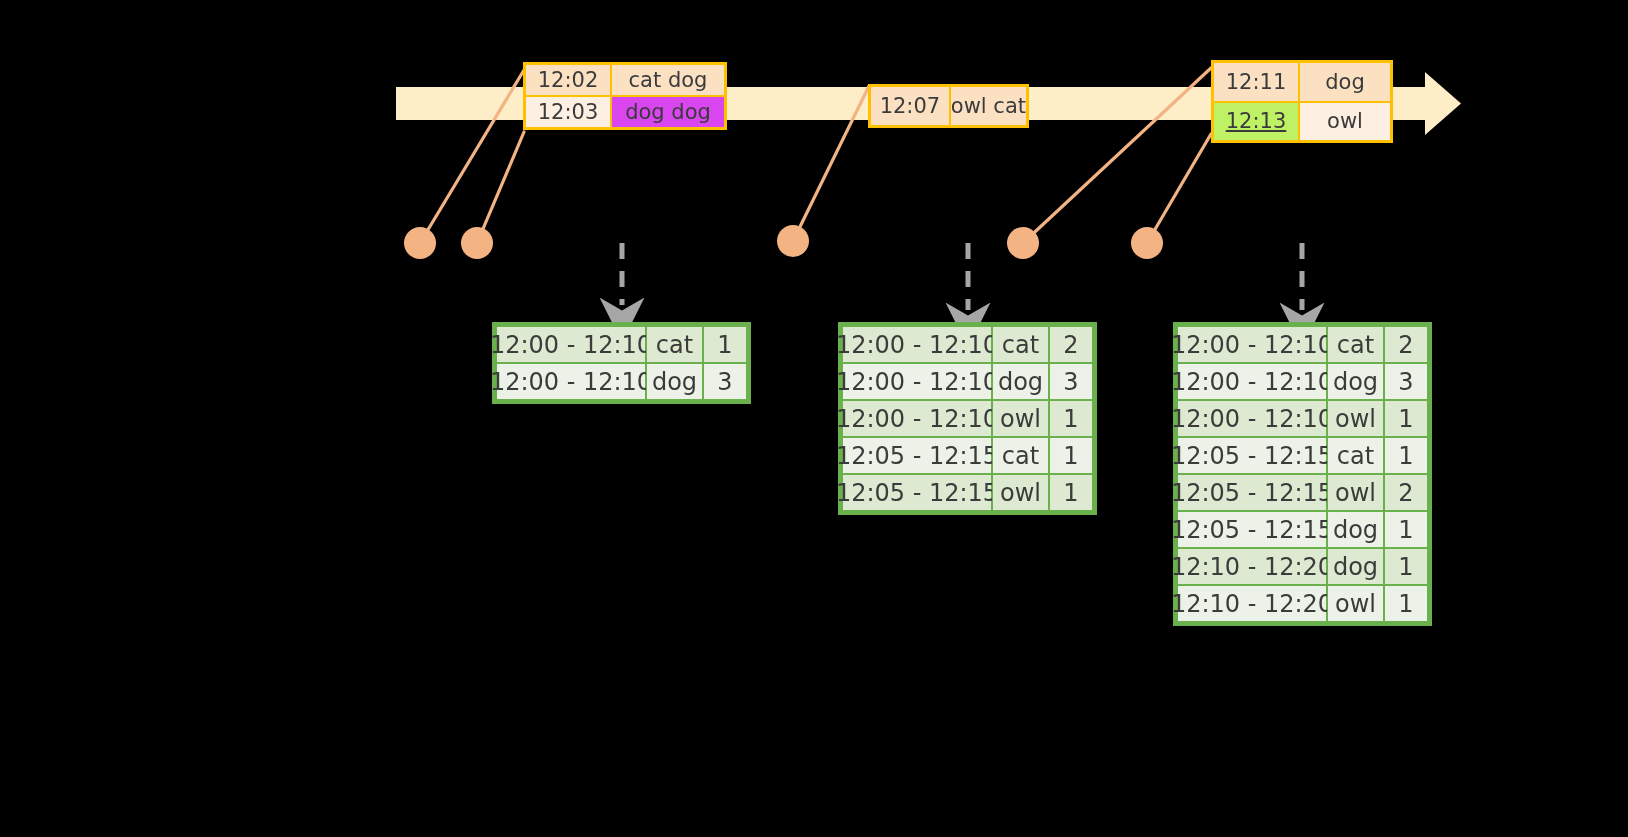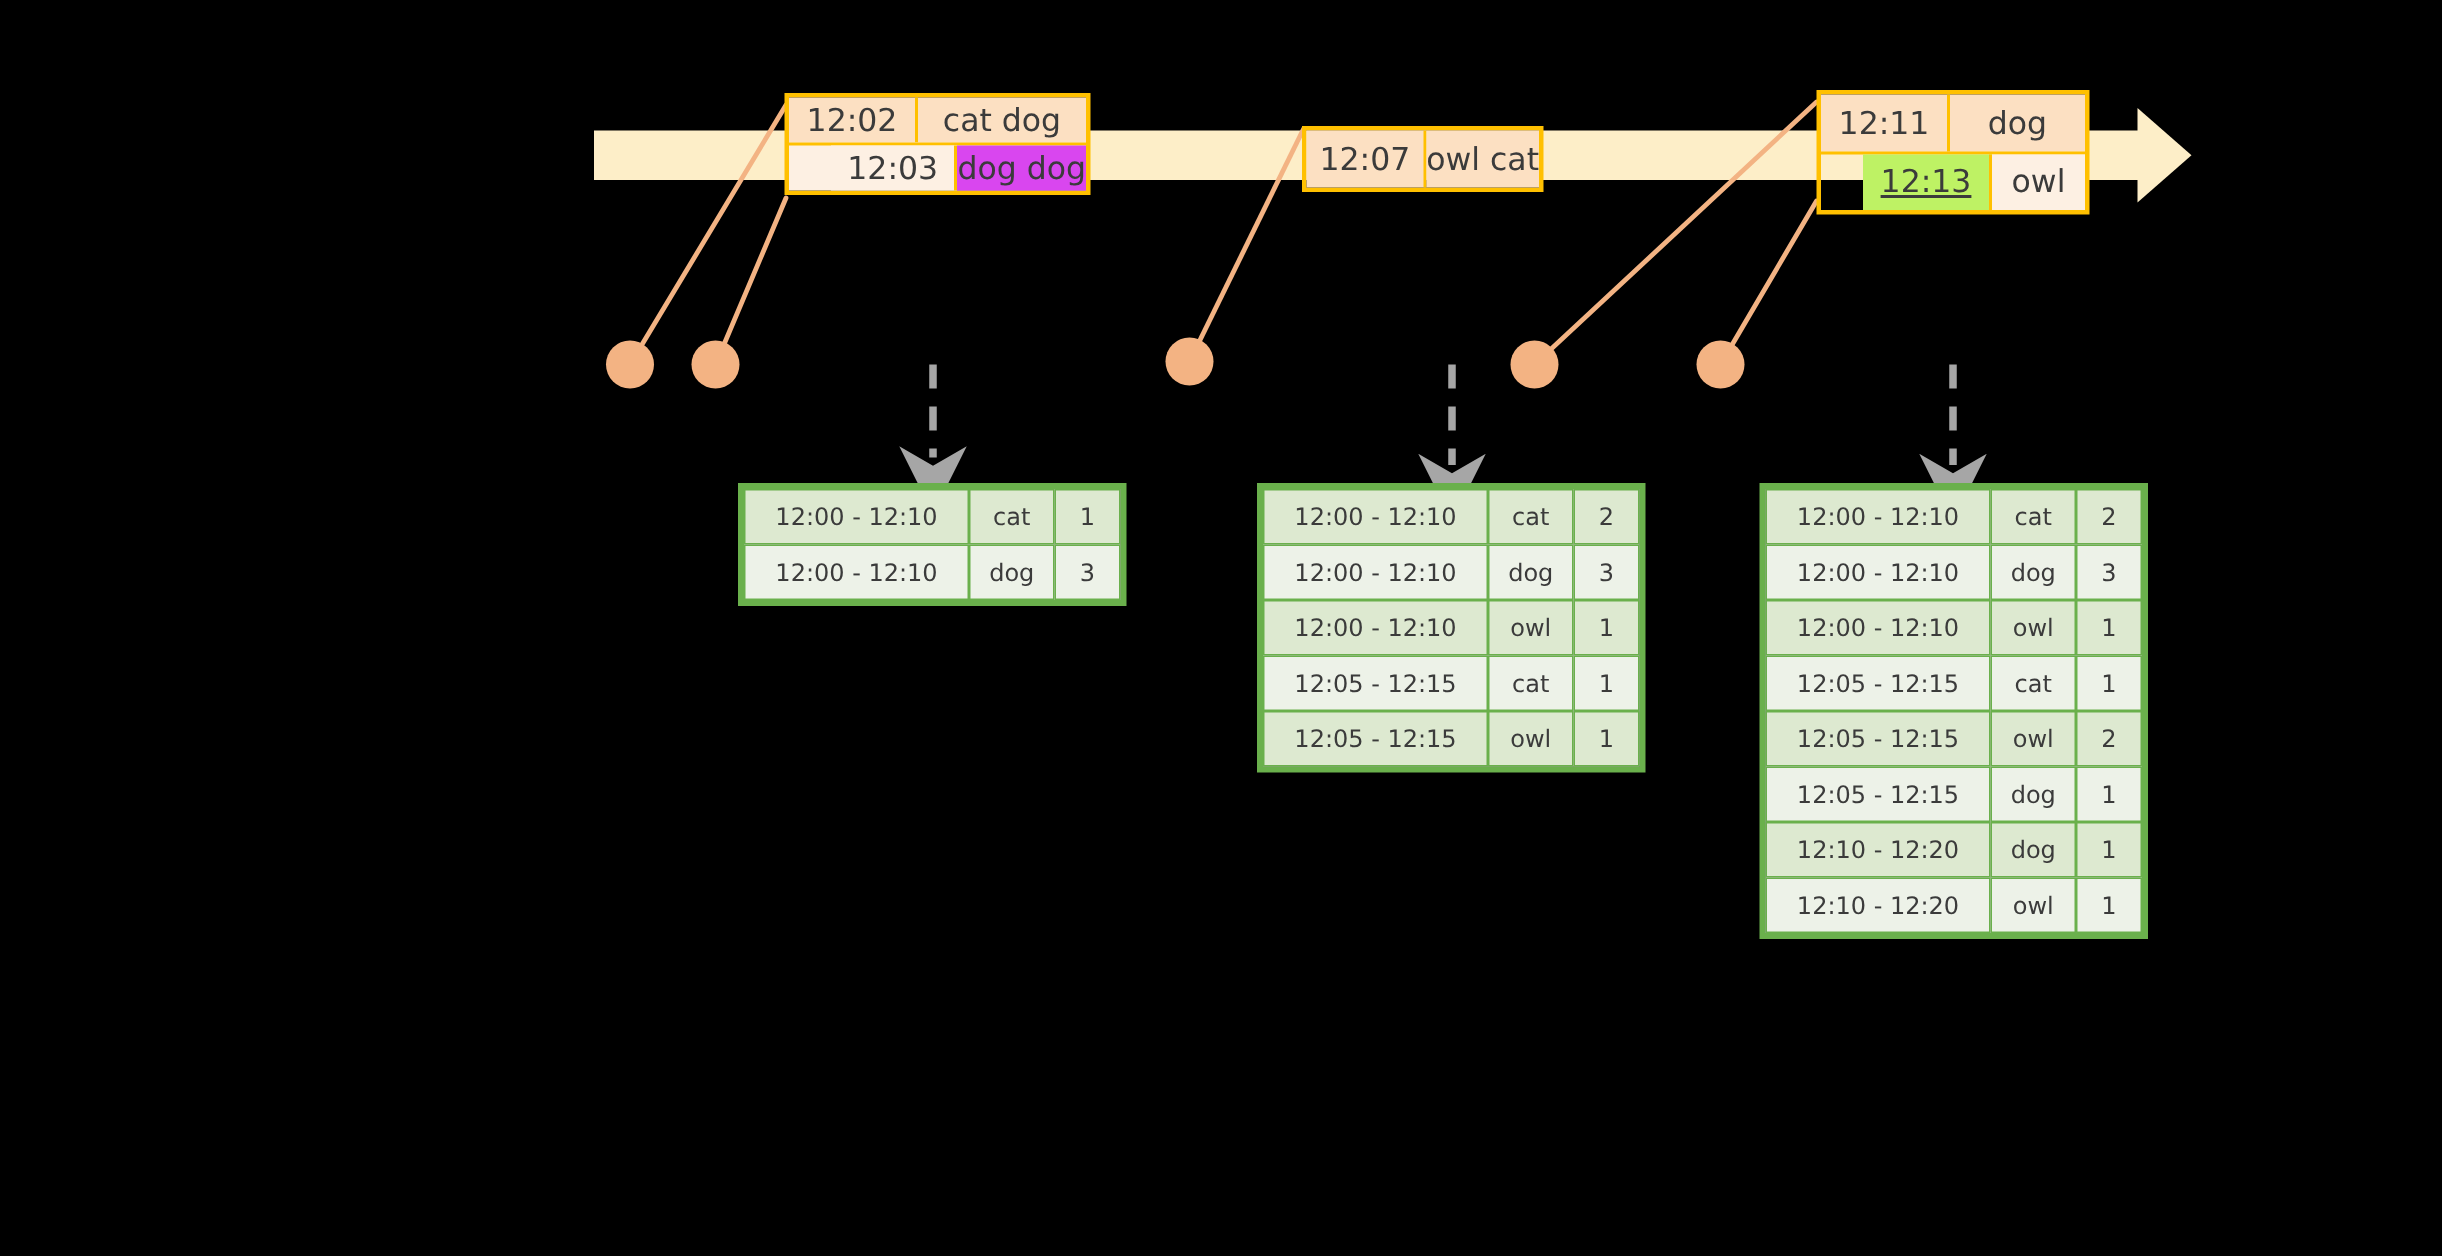--- a/index.html
+++ b/index.html
@@ -35,21 +35,20 @@
     flex-direction: column;
     z-index: 5;
   }
   .evt-row {
     display: flex;
     flex-direction: row;
     flex: 1 1 auto;
   }
   .evt-row + .evt-row {
     border-top: 2px solid #ffc000;
-    padding-left: 28px;
   }
   .evt-time, .evt-words {
     display: flex;
     align-items: center;
     justify-content: center;
     font-size: 21px;
     color: #3b3b3b;
     box-sizing: border-box;
     white-space: nowrap;
   }
@@ -73,21 +72,21 @@
   }
   .rt-row {
     display: flex;
     flex-direction: row;
     height: 37px;
   }
   .rt-cell {
     display: flex;
     align-items: center;
     justify-content: center;
-    font-size: 16px;
+    font-size: 24px;
     color: #3b3b3b;
     box-sizing: border-box;
     border: 1.5px solid #6ab04c;
     white-space: nowrap;
   }
   .rt-win { flex: 0 0 auto; }
   .rt-key { flex: 0 0 auto; }
   .rt-cnt { flex: 0 0 auto; }
   .rt-row.shade-a .rt-cell { background: #dde9d0; }
   .rt-row.shade-b .rt-cell { background: #edf2e8; }

